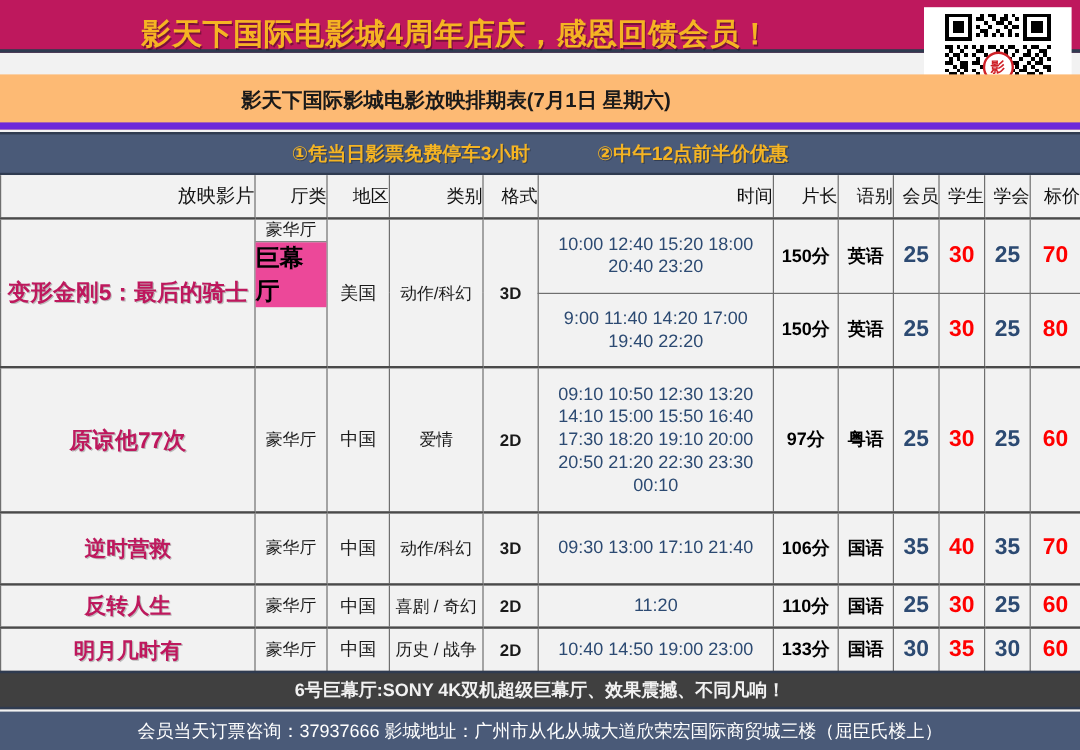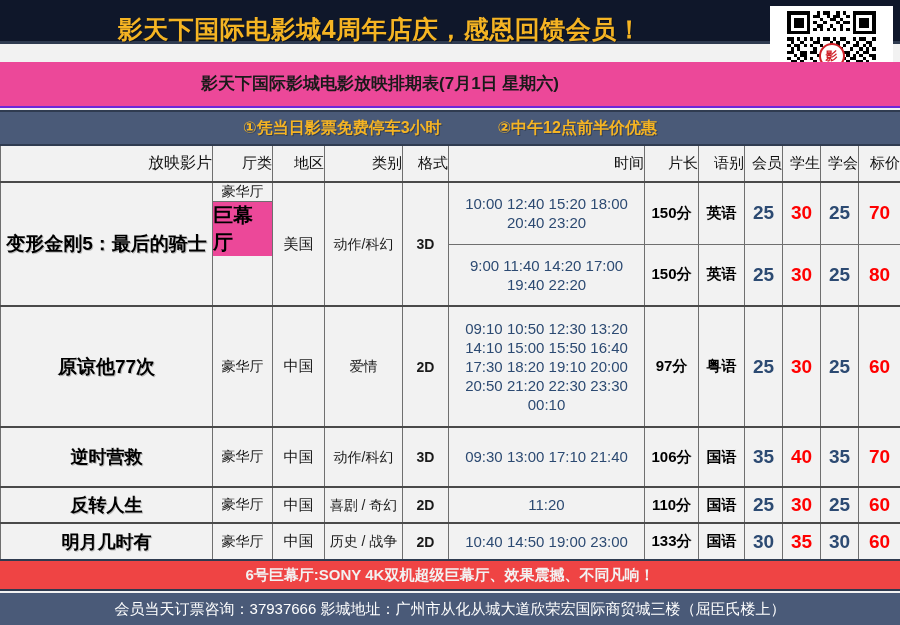--- a/index.html
+++ b/index.html
@@ -22,21 +22,21 @@
     box-sizing: border-box;
   }
 
   
   .top-banner {
     position: absolute;
     left: 0;
     top: 0;
     width: 900px;
     height: 44px;
-    background: #0f172a;
+    background: #be185d;
     border-bottom: 3px solid #2f3b50;
     box-sizing: border-box;
   }
   .top-banner-text {
     position: absolute;
     left: 0;
     top: 0;
     width: 760px;
     height: 59px;
     line-height: 59px;
@@ -87,22 +87,22 @@
     line-height: 1;
   }
 
   
   .subtitle-row {
     position: absolute;
     left: 0;
     top: 62px;
     width: 900px;
     height: 46px;
-    background: #ec4899;
-    border-bottom: 2px solid #6d28d9;
+    background: #fdba74;
+    border-bottom: 6px solid #6d28d9;
     box-sizing: border-box;
   }
   .subtitle-text {
     position: absolute;
     left: 0;
     top: 0;
     width: 760px;
     height: 44px;
     line-height: 44px;
     text-align: center;
@@ -159,21 +159,21 @@
     color: #111111;
     text-align: right;
     border-top: none;
     border-bottom: 2px solid #4a4a4a;
     overflow: hidden;
     white-space: nowrap;
   }
   .sched-table thead th.hdr-title { font-size: 16px; }
 
   .movie-title {
-    color: #000000;
+    color: #be185d;
     font-size: 19px;
     font-weight: bold;
     text-align: center;
     text-shadow: 1px 1px 0 rgba(120,120,120,0.45);
     white-space: nowrap;
     overflow: hidden;
   }
   .movie-title.small { font-size: 18px; }
 
   .hall-cell {
@@ -244,21 +244,21 @@
 
   .rowsep-strong { border-top: 2px solid #4a4a4a !important; }
 
   
   .footer-1 {
     position: absolute;
     left: 0;
     top: 559px;
     width: 900px;
     height: 32px;
-    background: #ef4444;
+    background: #404040;
     border-top: 2px solid #2f3b50;
     border-bottom: 2px solid #2f3b50;
     box-sizing: border-box;
     display: flex;
     align-items: center;
     justify-content: center;
     color: #f2f2f2;
     font-size: 15px;
     font-weight: bold;
     white-space: nowrap;

